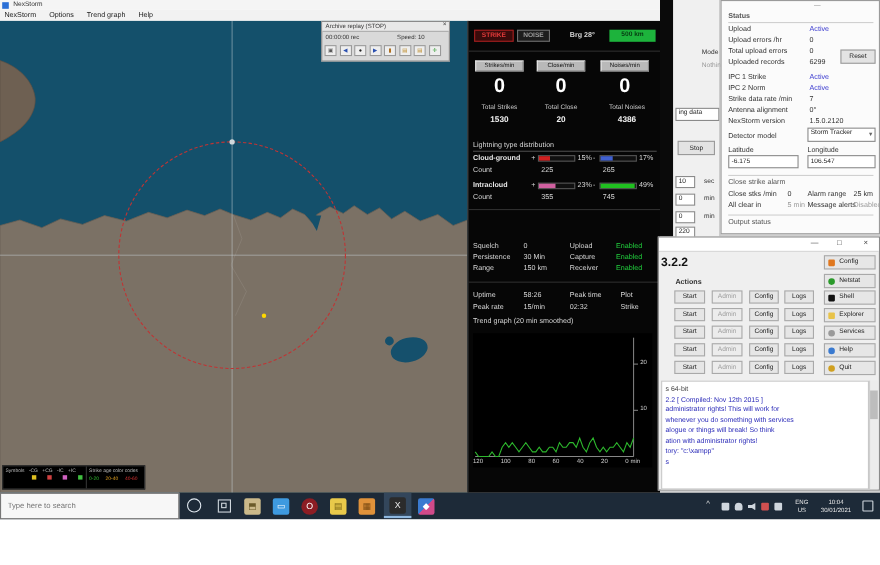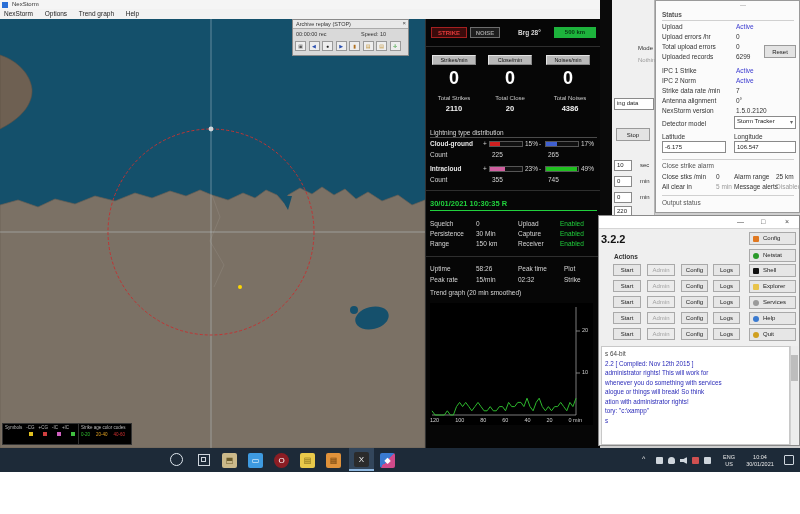--- a/index.html
+++ b/index.html
@@ -158,21 +158,21 @@
     <div class="abs graybtn" style="left:6px;top:36px;width:44px;">Strikes/min</div>
     <div class="abs graybtn" style="left:62px;top:36px;width:44px;">Close/min</div>
     <div class="abs graybtn" style="left:120px;top:36px;width:44px;">Noises/min</div>
     <div class="abs bigzero" style="left:6px;top:49px;width:44px;">0</div>
     <div class="abs bigzero" style="left:62px;top:49px;width:44px;">0</div>
     <div class="abs bigzero" style="left:120px;top:49px;width:44px;">0</div>
 
     <div class="abs tlabel" style="left:2px;top:76px;width:52px;">Total Strikes</div>
     <div class="abs tlabel" style="left:60px;top:76px;width:48px;">Total Close</div>
     <div class="abs tlabel" style="left:118px;top:76px;width:52px;">Total Noises</div>
-    <div class="abs tvalue" style="left:2px;top:85px;width:52px;">2110</div>
+    <div class="abs tvalue" style="left:2px;top:85px;width:52px;">1530</div>
     <div class="abs tvalue" style="left:60px;top:85px;width:48px;">20</div>
     <div class="abs tvalue" style="left:118px;top:85px;width:52px;">4386</div>
 
     <div class="abs sect" style="left:4px;top:110px;width:167px;">Lightning type distribution</div>
     <div class="abs dlabel" style="left:4px;top:121px;">Cloud-ground</div>
     <div class="abs dtext" style="left:57px;top:121px;">+</div>
     <div class="abs bar" style="left:63px;top:122px;width:34px;">
         <i style="background: rgb(208, 32, 32); width: 30%;"></i>
       </div>
     <div class="abs dtext" style="left:99px;top:121px;">15%</div>
@@ -194,21 +194,20 @@
     <div class="abs dtext" style="left:113px;top:146px;">-</div>
     <div class="abs bar" style="left:119px;top:147px;width:34px;">
         <i style="background: rgb(32, 192, 32); width: 97%;"></i>
       </div>
     <div class="abs dtext" style="left:155px;top:146px;">49%</div>
     <div class="abs dtext" style="left:4px;top:157px;">Count</div>
     <div class="abs dtext" style="left:66px;top:157px;">355</div>
     <div class="abs dtext" style="left:122px;top:157px;">745</div>
     <div class="abs hr" style="left:0;top:171px;width:175px;"></div>
 
-    <div class="abs green-dt" style="left:4px;top:180px;width:167px;">30/01/2021 10:30:35 R</div>
 
     <div class="abs dtext" style="left:4px;top:201px;">Squelch</div>
     <div class="abs dtext" style="left:50px;top:201px;">0</div>
     <div class="abs dtext" style="left:92px;top:201px;">Upload</div>
     <div class="abs dtext en" style="left:134px;top:201px;">Enabled</div>
     <div class="abs dtext" style="left:4px;top:211px;">Persistence</div>
     <div class="abs dtext" style="left:50px;top:211px;">30 Min</div>
     <div class="abs dtext" style="left:92px;top:211px;">Capture</div>
     <div class="abs dtext en" style="left:134px;top:211px;">Enabled</div>
     <div class="abs dtext" style="left:4px;top:221px;">Range</div>
@@ -365,20 +364,23 @@
       <div class="ln blue">ation with administrator rights!</div>
       <div class="ln blue">tory: "c:\xampp"</div>
       <div class="ln blue">s</div>
     </div>
     <div class="abs scrolltrack" style="left:191px;top:130px;width:8px;height:99px;">
       <div class="scrollthumb" style="margin-top:9px;height:26px;"></div>
     </div>
   </div>
 
   <div class="abs taskbar"></div>
+  <div class="abs searchbox">
+    <input placeholder="Type here to search" style="">
+  </div>
   <div class="abs" style="left:170px;top:453px;width:13px;height:13px;border:1.5px solid #dfe7ee;border-radius:50%;"></div>
   <div class="abs" style="left:198px;top:454px;width:12px;height:12px;border:1px solid #cfd6dd;">
       <div style="width:5px;height:5px;border:1px solid #cfd6dd;margin:2px;"></div>
     </div>
   <div class="abs tbicon" style="left:222px;top:453px;background:#cbb98a;color:#6b5b2a;">⬒</div>
   <div class="abs tbicon" style="left:248px;top:453px;background:#3e9ae0;">▭</div>
   <div class="abs tbicon" style="left:274px;top:453px;background:#8c1d24;border-radius:50%;">O</div>
   <div class="abs tbicon" style="left:300px;top:453px;background:#e8c94a;color:#7a6414;">▤</div>
   <div class="abs tbicon" style="left:326px;top:453px;background:#e0923a;color:#7a4a12;">▦</div>
   <div class="abs" style="left:349px;top:448px;width:25px;height:23px;background:#33465b;border-bottom:2px solid #8fb8e0;">

